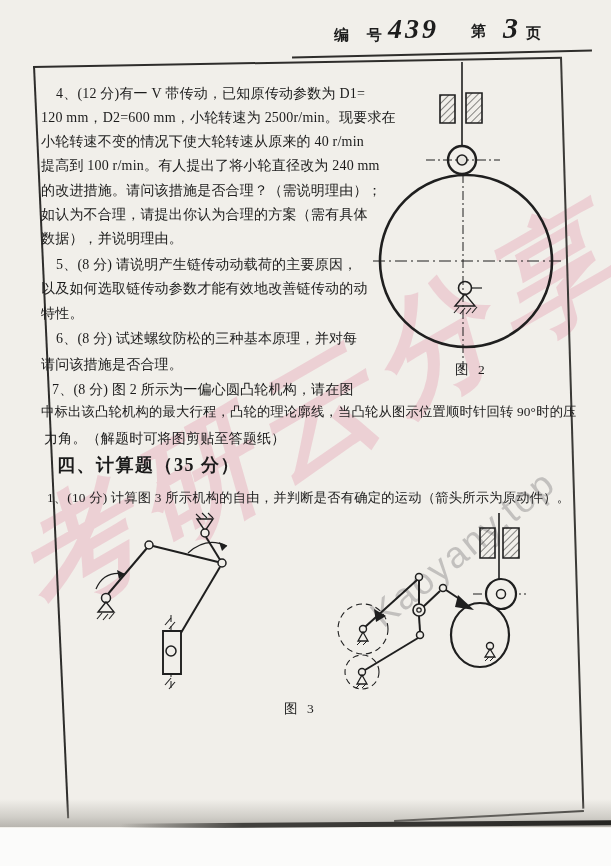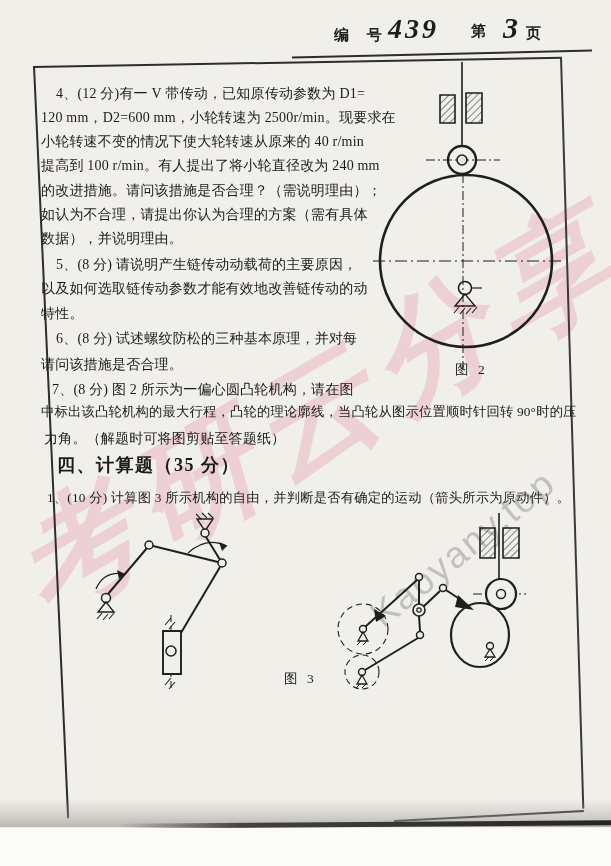--- a/index.html
+++ b/index.html
@@ -180,18 +180,18 @@
         <line x1="35" y1="132" x2="39" y2="128"></line>
     </g>
     <circle cx="34" cy="159" r="17" fill="none" stroke="#1f1f1f" stroke-width="1.1" stroke-dasharray="6 4"></circle>
     <circle cx="34" cy="159" r="3.5" fill="#f1efea" stroke="#1f1f1f" stroke-width="1.4"></circle>
     <path d="M34,162 L29,171 L39,171 Z" fill="none" stroke="#1f1f1f" stroke-width="1.3"></path>
     <g stroke="#1f1f1f" stroke-width="1">
       <line x1="28" y1="175" x2="32" y2="171"></line>
         <line x1="34" y1="175" x2="38" y2="171"></line>
     </g>
   </svg>
-  <div class="caption" style="left:284px;top:670px;text-align:center;">图 3</div>
+  <div class="caption" style="left:284px;top:700px;text-align:center;">图 3</div>
 
   <div class="scan-band"></div>
   <div class="scan-edge"></div>
   <div class="below-page"></div>
 </div>
 
 </body></html>

